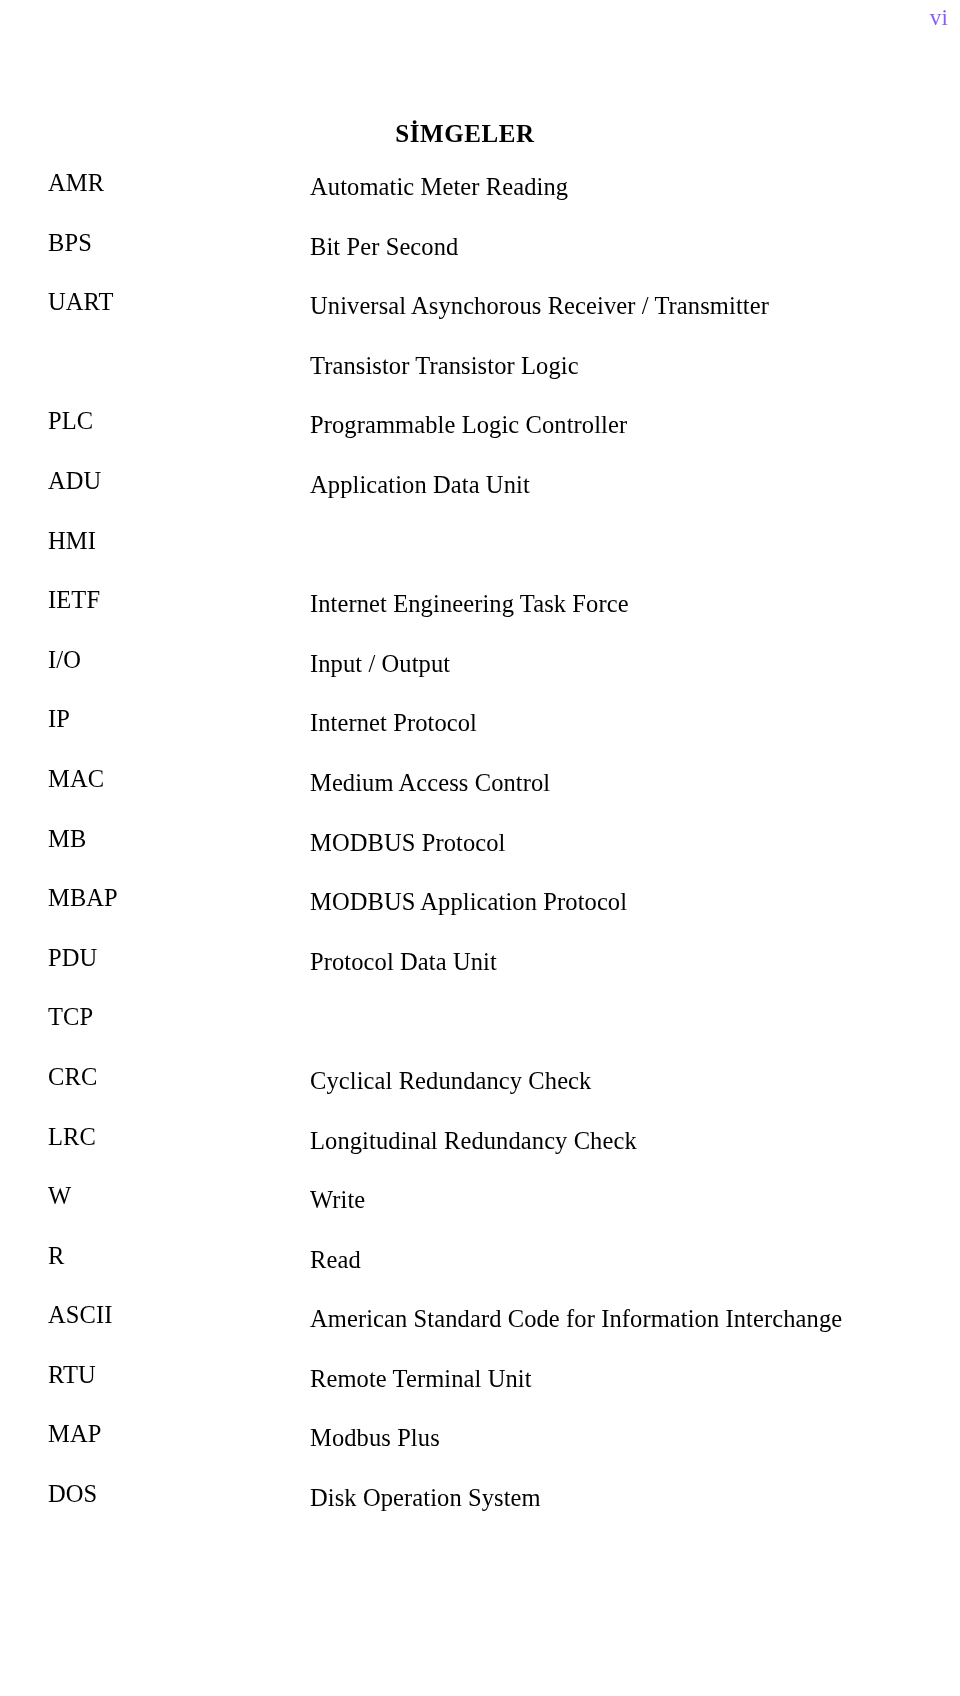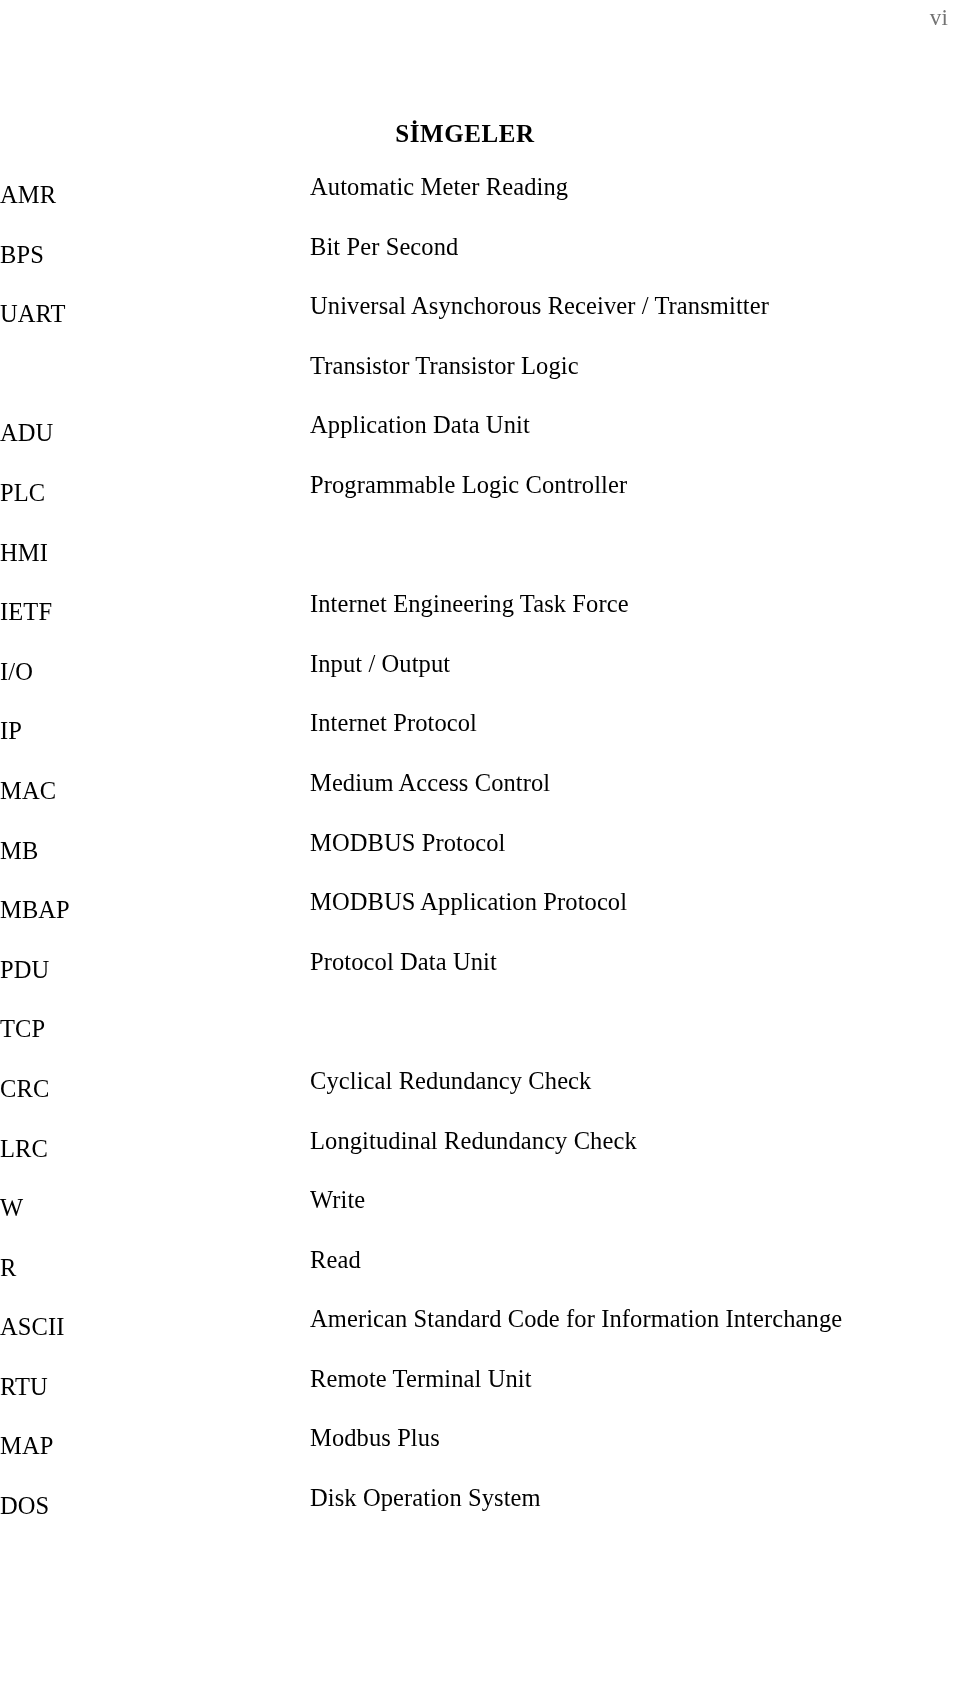--- a/index.html
+++ b/index.html
@@ -25,21 +25,21 @@
   }
 
   
   .page-number {
     position: absolute;
     top: 6px;
     right: 12px;
     font-size: 23px;
     line-height: 1;
     font-family: "Liberation Serif", "DejaVu Serif", serif;
-    color: #737373;
+    color: #8b5cf6;
     letter-spacing: 0.2px;
   }
 
   
   .page-title {
     position: absolute;
     top: 103px;
     left: 0;
     width: 930px;
     text-align: center;
@@ -60,27 +60,28 @@
 
   .abbrev-row {
     position: relative;
     height: 59.6px;
     width: 100%;
   }
 
   .abbrev-term {
     position: absolute;
     left: 0px;
-    top: 16px;
+    top: 4px;
     width: 300px;
     font-size: 24.5px;
     line-height: 30px;
     letter-spacing: 0.1px;
     white-space: nowrap;
     font-family: "Liberation Serif", "DejaVu Serif", serif;
+    padding-left: 48px;
   }
 
   .abbrev-def {
     position: absolute;
     left: 310px;
     top: 8px;
     font-size: 24.5px;
     line-height: 30px;
     letter-spacing: 0.1px;
     white-space: nowrap;
@@ -106,26 +107,26 @@
         <span class="abbrev-def">Bit Per Second</span>
       </div>
       <div class="abbrev-row">
         <span class="abbrev-term">UART</span>
         <span class="abbrev-def">Universal Asynchorous Receiver / Transmitter</span>
       </div>
       <div class="abbrev-row">
         <span class="abbrev-def">Transistor Transistor Logic</span>
       </div>
       <div class="abbrev-row">
+        <span class="abbrev-term">PLC</span>
+        <span class="abbrev-def">Programmable Logic Controller</span>
+      </div>
+      <div class="abbrev-row">
         <span class="abbrev-term">ADU</span>
         <span class="abbrev-def">Application Data Unit</span>
-      </div>
-      <div class="abbrev-row">
-        <span class="abbrev-term">PLC</span>
-        <span class="abbrev-def">Programmable Logic Controller</span>
       </div>
       <div class="abbrev-row">
         <span class="abbrev-term">HMI</span>
       </div>
       <div class="abbrev-row">
         <span class="abbrev-term">IETF</span>
         <span class="abbrev-def">Internet Engineering Task Force</span>
       </div>
       <div class="abbrev-row">
         <span class="abbrev-term">I/O</span>

